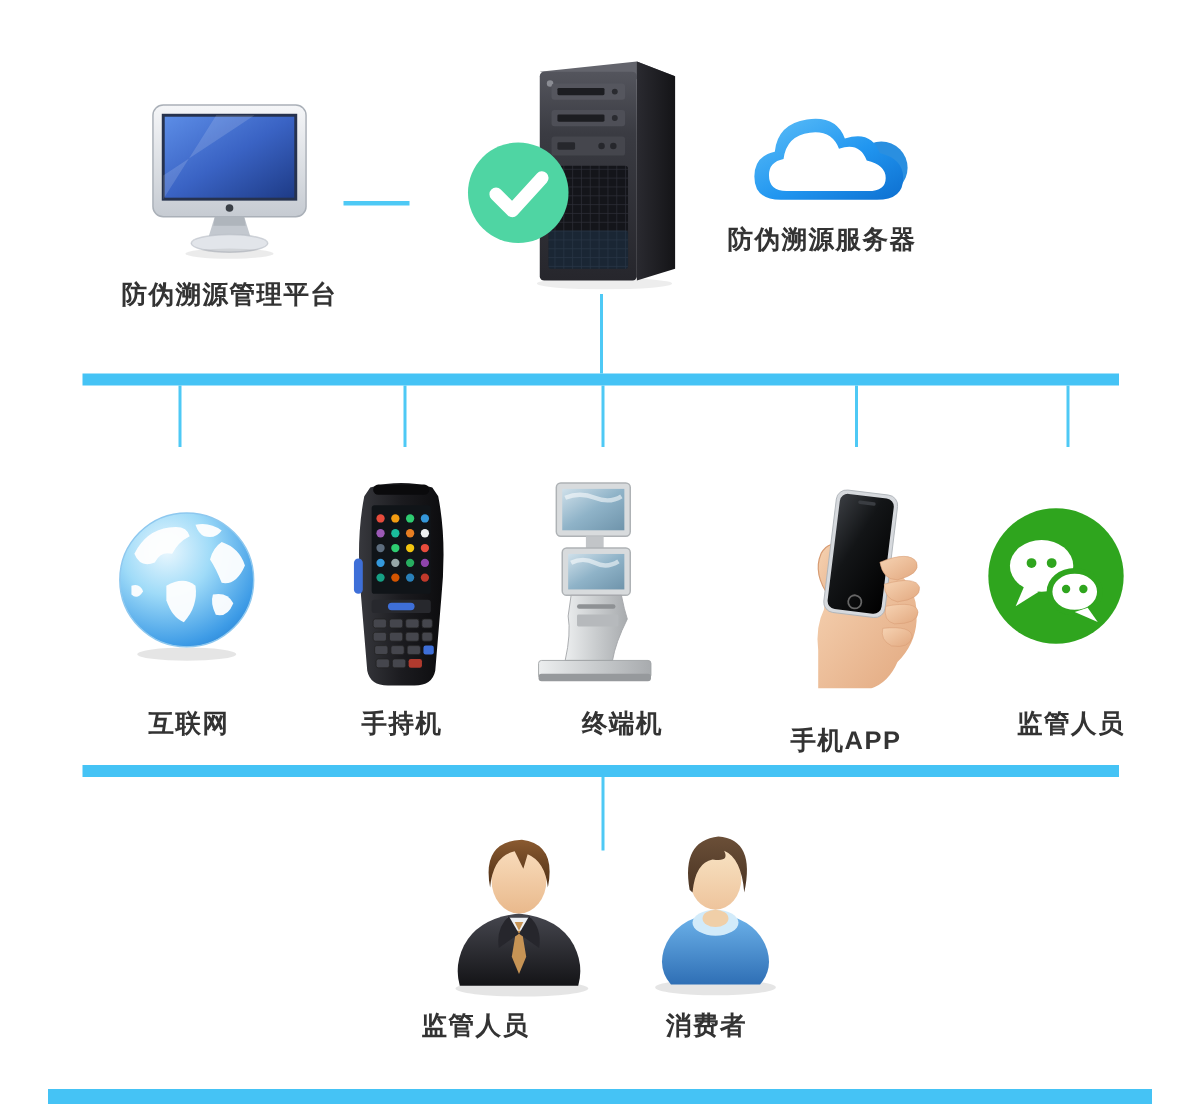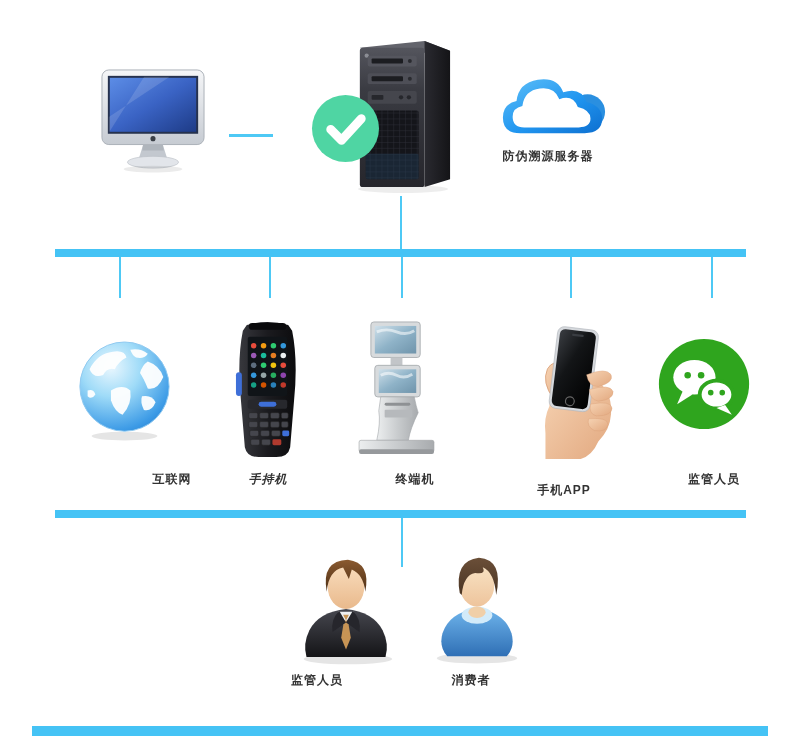--- a/index.html
+++ b/index.html
@@ -1,19 +1,19 @@
 <!DOCTYPE html>
 <html style="--bus-bar: #45c3f5; --connector: #4ec9f5; --check-green: #4fd5a3; --wechat-green: #2fa51e; --label-text: #333333; --background: #ffffff;"><head>
 <meta charset="utf-8">
 <style>
   html,body{margin:0;padding:0;background:#fff;}
   .canvas{position:relative;width:800px;height:738px;background:var(--background,#fff);overflow:hidden;
           font-family:"Liberation Sans","DejaVu Sans",sans-serif;}
   .abs{position:absolute;}
-  .label{position:absolute;font-size:12px;font-weight:700;color:var(--label-text,#333);
+  .label{position:absolute;font-size:17px;font-weight:700;color:var(--label-text,#333);
          text-align:center;letter-spacing:1px;white-space:nowrap;transform:translateX(-50%);}
   .bus{position:absolute;height:8px;background:var(--bus-bar,#45c3f5);}
   .vline{position:absolute;width:2px;background:var(--connector,#4ec9f5);}
   .hline{position:absolute;height:3px;background:var(--connector,#4ec9f5);}
   svg{display:block;width:100%;height:100%;}
 </style>
 </head>
 <body>
 
 <div class="canvas">
@@ -34,20 +34,21 @@
       <rect x="3" y="2" width="104" height="76" rx="7" fill="url(#mFrm)" stroke="#aab0b8"></rect>
       <rect x="10" y="9" width="90" height="57" fill="url(#mScr)" stroke="#26324e" stroke-width="2"></rect>
       <polygon points="10,66 46,9 72,9 10,50" fill="#ffffff" opacity="0.14"></polygon>
       <circle cx="55" cy="72" r="2.6" fill="#3a3f46"></circle>
       <path d="M45,78 L65,78 L70,94 L40,94 Z" fill="#c3c8cf"></path>
       <path d="M45,78 L65,78 L66,84 L44,84 Z" fill="#9ba1a9" opacity=".5"></path>
       <ellipse cx="55" cy="96" rx="26" ry="6" fill="#e2e5ea" stroke="#b7bcc4" stroke-opacity=".6"></ellipse>
       <ellipse cx="55" cy="103" rx="30" ry="3.5" fill="#000" opacity=".08"></ellipse>
     </svg>
   </div>
+  <div class="label" style="left:153px;top:185px;">防伪溯源管理平台</div>
 
   <div class="hline" style="left:229px;top:134px;width:44px;"></div>
 
   <div class="abs" style="left:352px;top:36px;width:102px;height:157px;">
     <svg viewBox="0 0 104 160">
       <defs>
         <linearGradient id="sFrt" x1="0" y1="0" x2="0" y2="1">
           <stop offset="0" stop-color="#54555d"></stop>
             <stop offset=".3" stop-color="#3a3b42"></stop>
             <stop offset="1" stop-color="#26262c"></stop>
@@ -259,22 +260,22 @@
       <polygon points="28,57 22,71 38,61" fill="#fff"></polygon>
       <circle cx="33" cy="41" r="3.4" style="fill:var(--wechat-green,#2fa51e)"></circle>
       <circle cx="47" cy="41" r="3.4" style="fill:var(--wechat-green,#2fa51e)"></circle>
       <ellipse cx="63" cy="61" rx="17.5" ry="14.5" fill="#fff" style="stroke:var(--wechat-green,#2fa51e)" stroke-width="4"></ellipse>
       <polygon points="72,72 79,82 63,75" fill="#fff"></polygon>
       <circle cx="57" cy="59" r="2.9" style="fill:var(--wechat-green,#2fa51e)"></circle>
       <circle cx="69" cy="59" r="2.9" style="fill:var(--wechat-green,#2fa51e)"></circle>
     </svg>
   </div>
 
-  <div class="label" style="left:126px;top:471px;margin-left:46px;">互联网</div>
-  <div class="label" style="left:268px;top:471px;font-style:italic;">手持机</div>
+  <div class="label" style="left:126px;top:471px;">互联网</div>
+  <div class="label" style="left:268px;top:471px;">手持机</div>
   <div class="label" style="left:415px;top:471px;">终端机</div>
   <div class="label" style="left:564px;top:482px;">手机APP</div>
   <div class="label" style="left:714px;top:471px;">监管人员</div>
 
   <div class="bus" style="left:55px;top:510px;width:691px;"></div>
   <div class="vline" style="left:401px;top:518px;height:49px;"></div>
 
   <div class="abs" style="left:294px;top:551px;width:104px;height:114px;">
     <svg viewBox="0 0 108 118">
       <defs>

